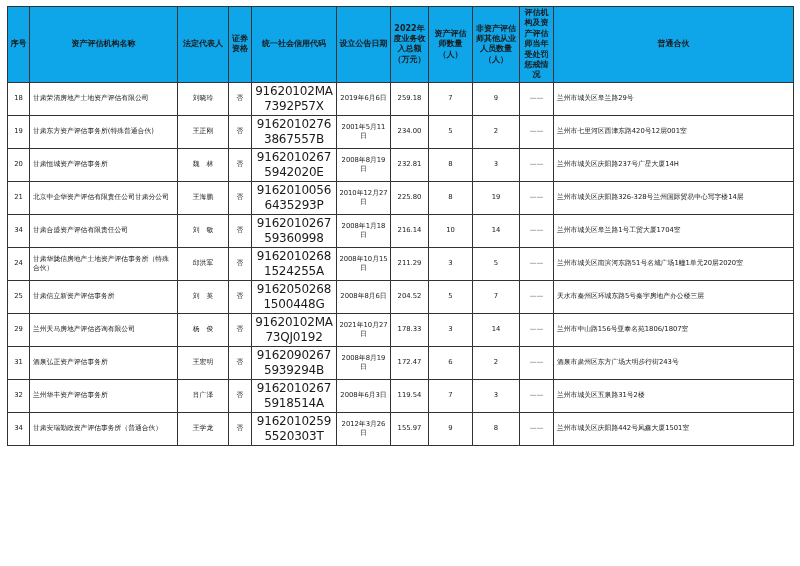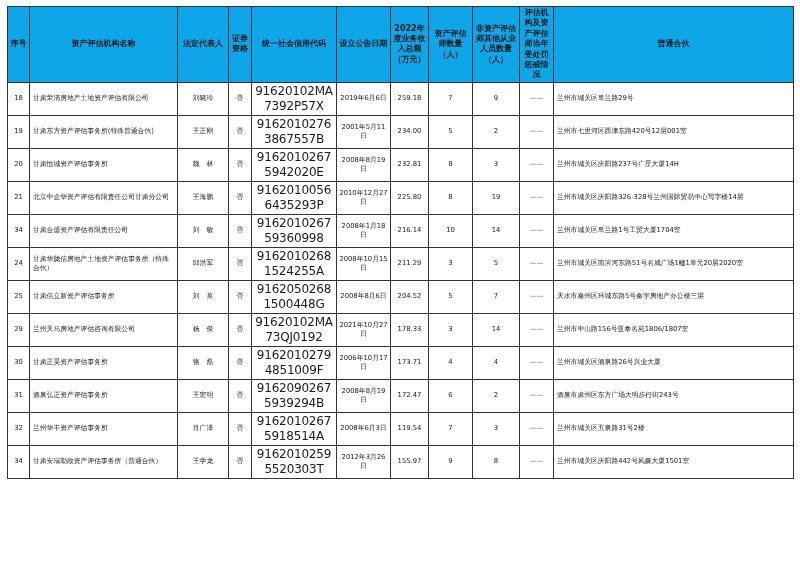--- a/index.html
+++ b/index.html
@@ -186,33 +186,20 @@
           <td class="col-securities">否</td>
           <td class="col-credit_code">91620102MA73QJ0192</td>
           <td class="col-announce_date">2021年10月27日</td>
           <td class="col-revenue_2022">178.33</td>
           <td class="col-appraisers">3</td>
           <td class="col-other_staff">14</td>
           <td class="col-punishment">——</td>
           <td class="col-address">兰州市中山路156号亚泰名苑1806/1807室</td>
         </tr>
         <tr>
-          <td class="col-index">30</td>
-          <td class="col-name">甘肃正昊资产评估事务所</td>
-          <td class="col-legal_rep">骆　磊</td>
-          <td class="col-securities">否</td>
-          <td class="col-credit_code">91620102794851009F</td>
-          <td class="col-announce_date">2006年10月17日</td>
-          <td class="col-revenue_2022">173.71</td>
-          <td class="col-appraisers">4</td>
-          <td class="col-other_staff">4</td>
-          <td class="col-punishment">——</td>
-          <td class="col-address">兰州市城关区酒泉路26号兴业大厦</td>
-        </tr>
-        <tr>
           <td class="col-index">31</td>
           <td class="col-name">酒泉弘正资产评估事务所</td>
           <td class="col-legal_rep">王宏明</td>
           <td class="col-securities">否</td>
           <td class="col-credit_code">91620902675939294B</td>
           <td class="col-announce_date">2008年8月19日</td>
           <td class="col-revenue_2022">172.47</td>
           <td class="col-appraisers">6</td>
           <td class="col-other_staff">2</td>
           <td class="col-punishment">——</td>

